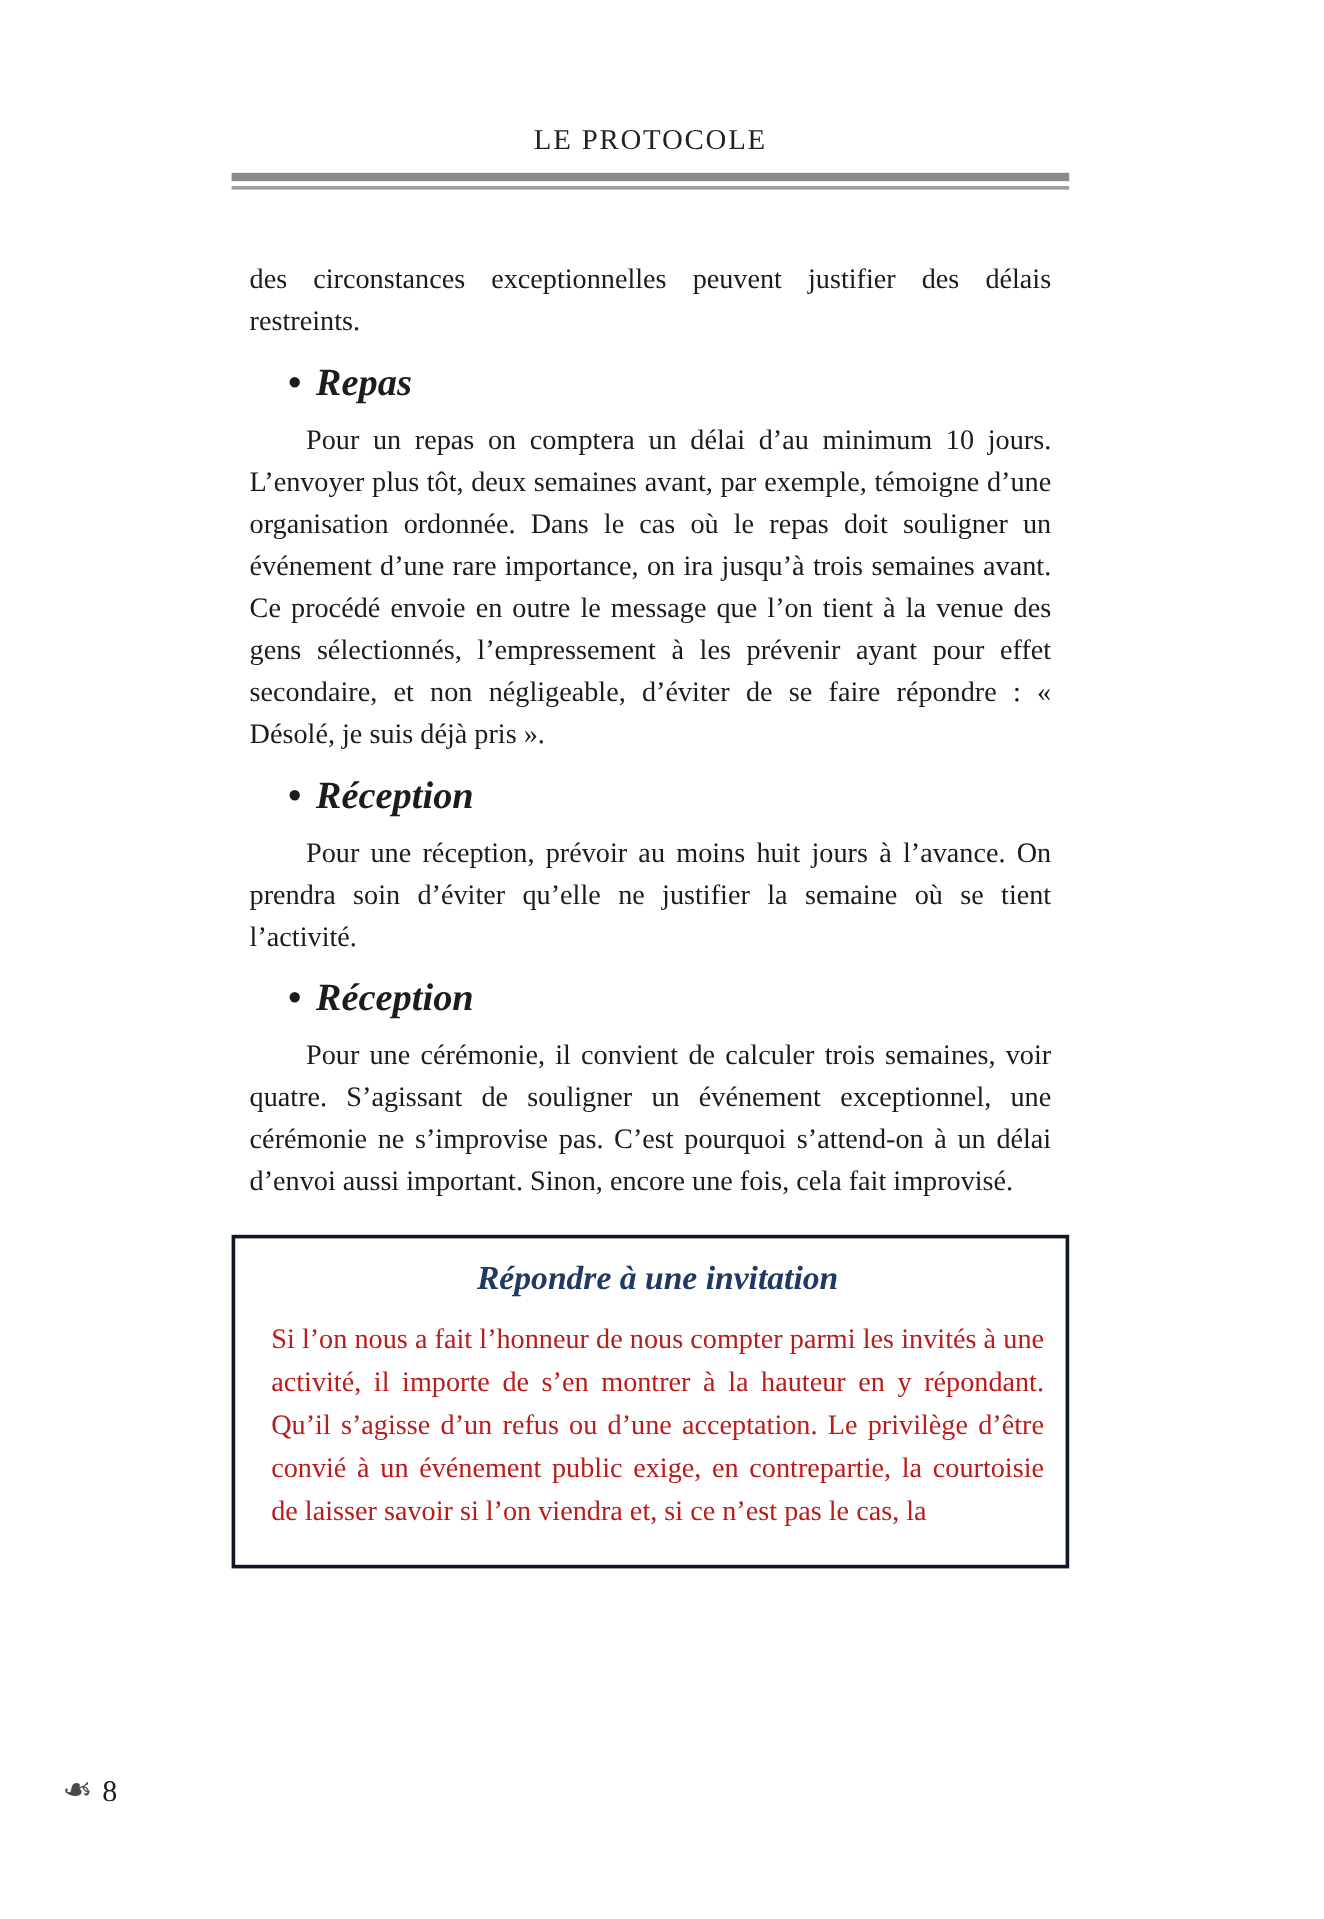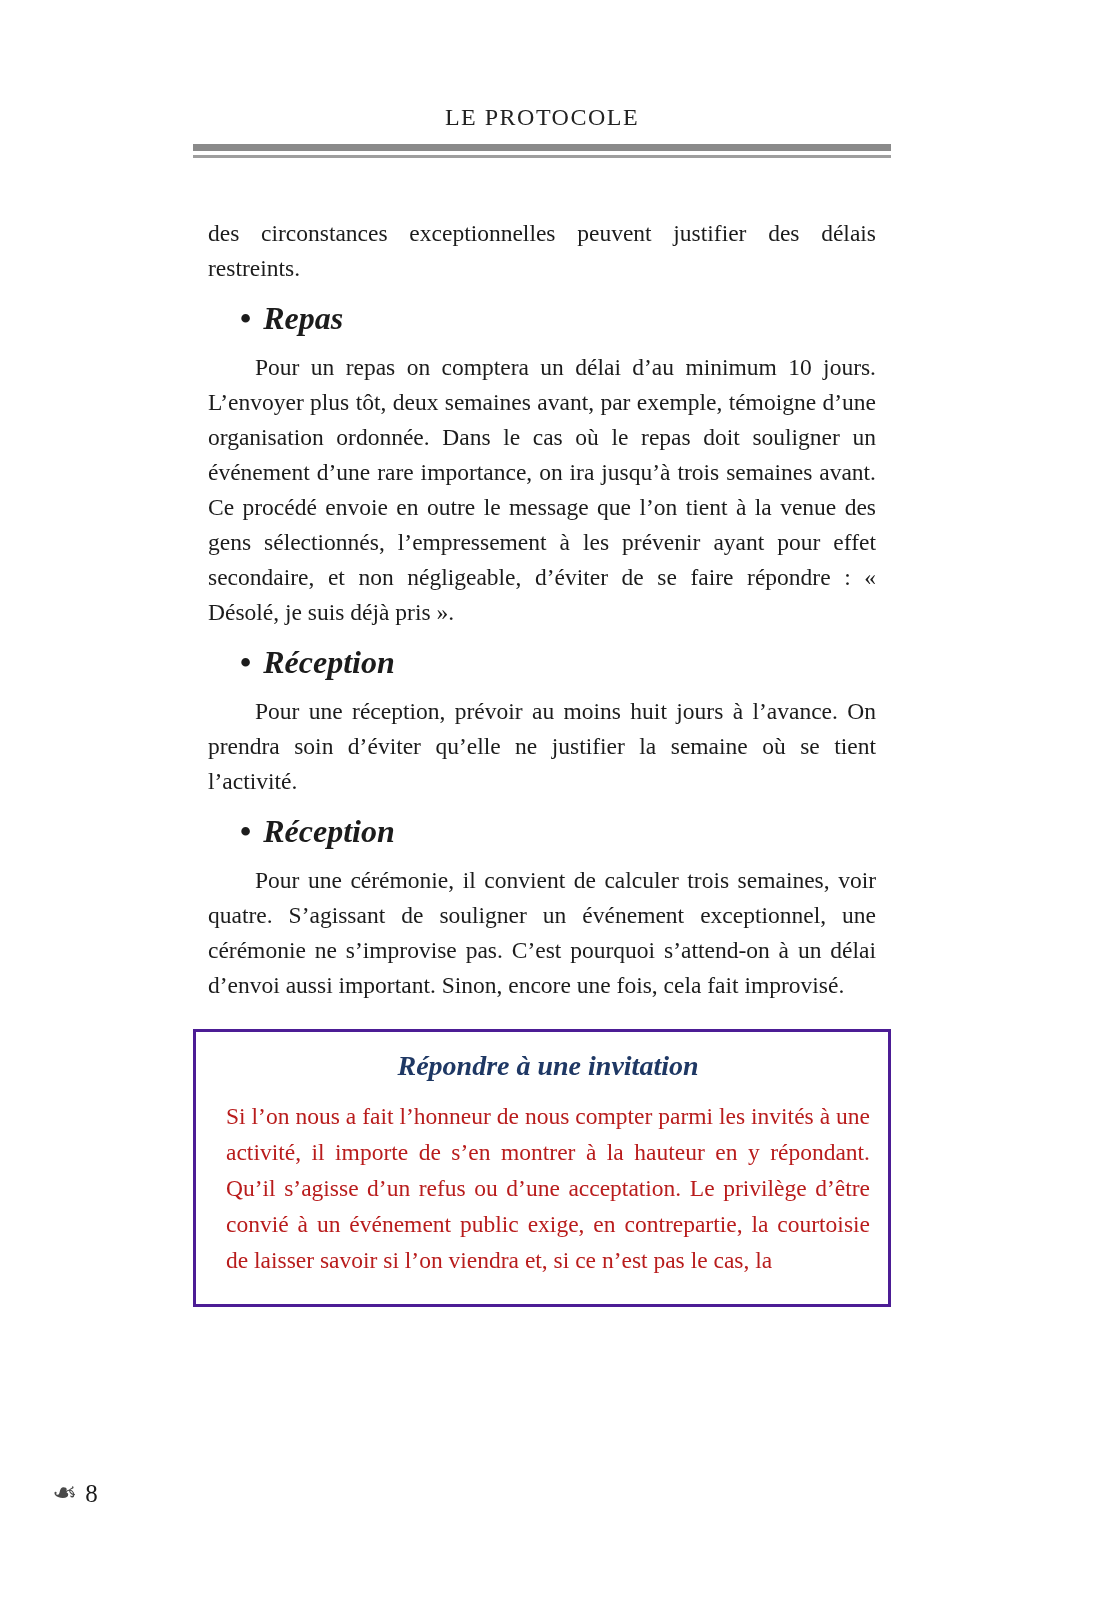--- a/index.html
+++ b/index.html
@@ -66,21 +66,21 @@
     margin-right: 12px;
   }
   h2.section-heading .heading-label {
     font-style: italic;
     font-weight: bold;
   }
   .mt-heading { margin-top: 30px; margin-bottom: 18px; }
   .mt-heading-first { margin-top: 28px; margin-bottom: 18px; }
   .callout-box {
     margin-top: 26px;
-    border: 3px solid #4c1d95;
+    border: 3px solid #0f172a;
     padding: 14px 18px 26px 30px;
     box-sizing: border-box;
   }
   .box-title {
     margin: 0;
     text-align: center;
     font-size: 28px;
     line-height: 40px;
     font-style: italic;
     font-weight: bold;

